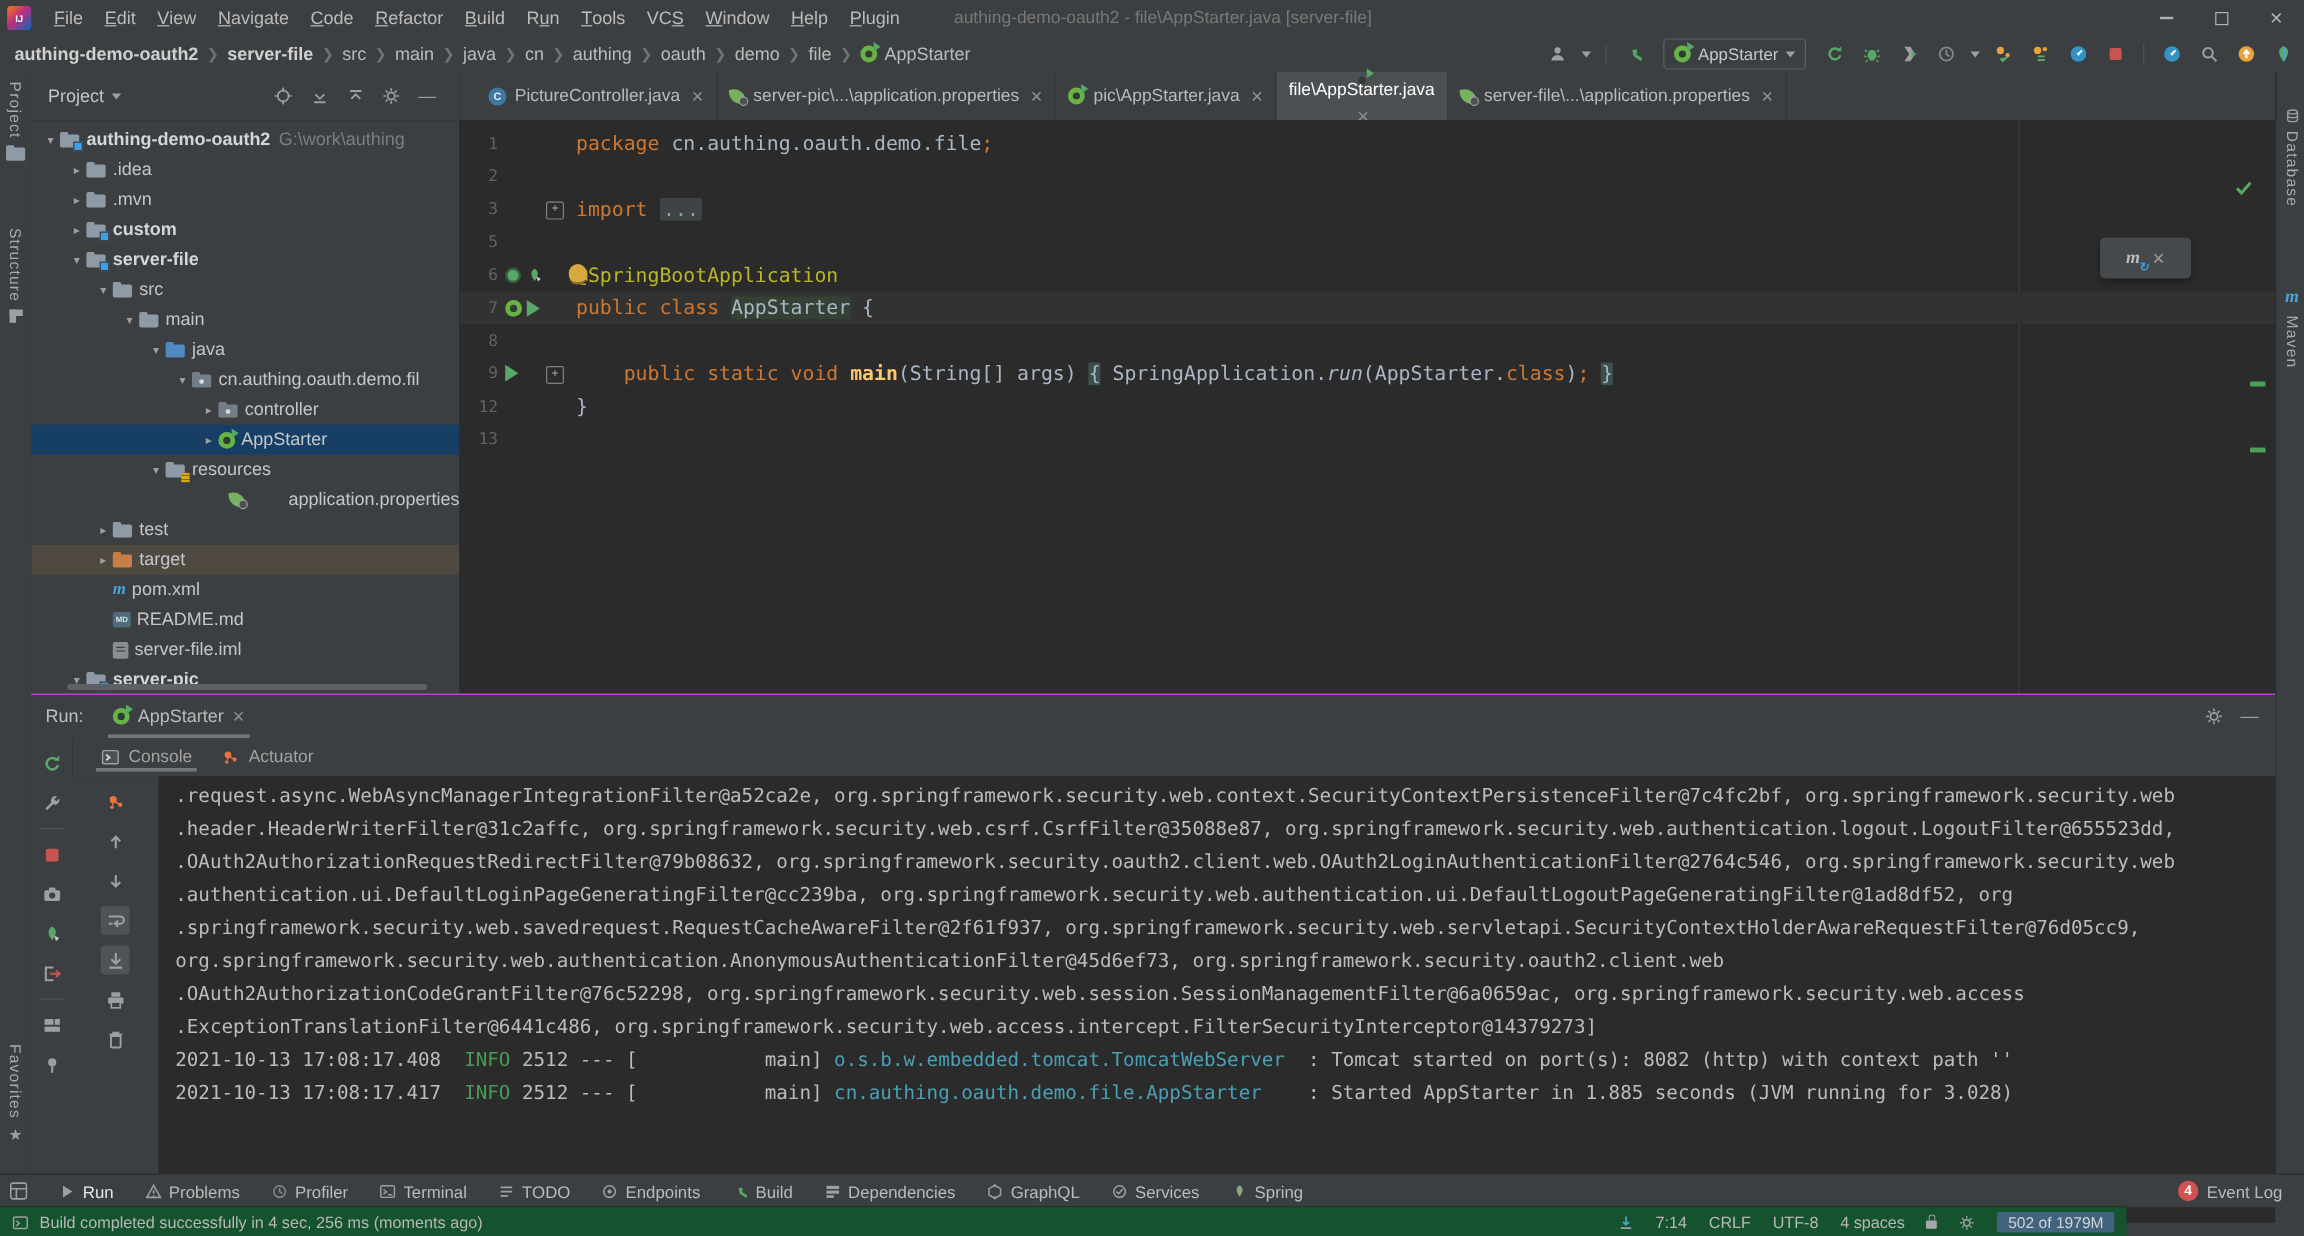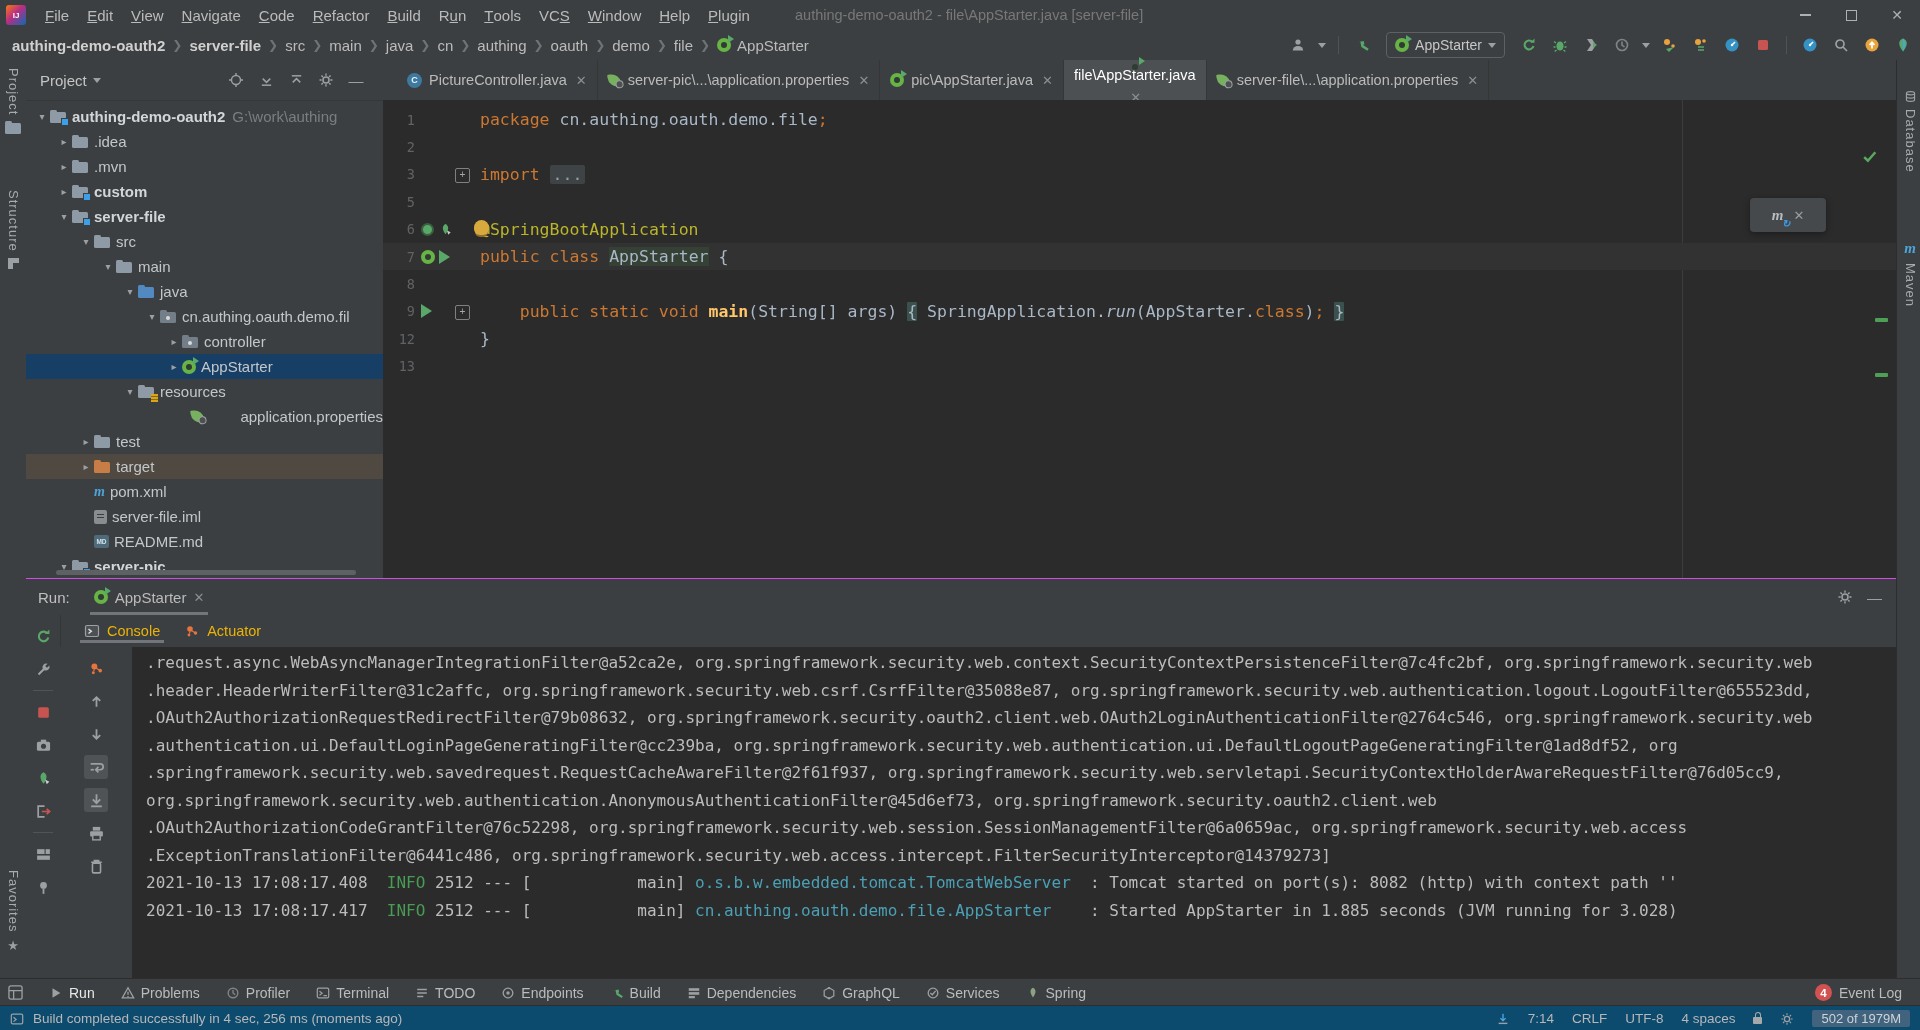--- a/index.html
+++ b/index.html
@@ -117,36 +117,36 @@
   #rp-tab{display:flex;align-items:center;gap:7px;margin-left:20px;height:36px;position:relative;padding:0 4px;}
   #rp-tab .underline{position:absolute;left:0;bottom:0;width:100%;height:3px;background:#72767a;}
   #rp-tab .x{color:#8c8f91;font-size:13px;}
   #rp-header-icons{position:absolute;right:14px;top:0;height:36px;display:flex;align-items:center;gap:14px;}
   #rp-outer{position:absolute;left:0;top:36px;width:34px;height:364px;border-right:1px solid #333637;}
   .vicol{display:flex;flex-direction:column;align-items:center;}
   .vic{width:24px;height:24px;display:flex;align-items:center;justify-content:center;border-radius:3px;margin-top:9px;}
   .vic.sel{background:#4f5355;}
   .vsep{width:20px;height:1px;background:#515456;margin-top:9px;}
   #rp-viewtabs{position:absolute;left:34px;top:36px;width:1836px;height:32px;display:flex;align-items:center;border-bottom:1px solid #333637;}
-  .vtab{display:flex;align-items:center;gap:7px;margin-left:24px;height:24px;position:relative;font-size:14.5px;color:#eab308;}
+  .vtab{display:flex;align-items:center;gap:7px;margin-left:24px;height:24px;position:relative;font-size:14.5px;color:#a3a3a3;}
   .vtab .underline{position:absolute;left:-4px;bottom:0;width:calc(100% + 8px);height:3px;background:#72767a;}
   #rp-inner{position:absolute;left:34px;top:68px;width:72px;height:332px;background:#3c3f41;border-right:1px solid #333637;}
   #console{position:absolute;left:106px;top:68px;width:1764px;height:372px;background:#2b2b2b;overflow:hidden;}
   .con-line{white-space:pre;font-family:"DejaVu Sans Mono",monospace;font-size:16px;line-height:27.5px;color:#bcbcbc;}
   .c-info{color:#4a9b54;}
   .c-logger{color:#4ba0b5;}
   
   #bottom-toolbar{left:0;top:978px;width:1920px;height:27px;background:#3c3f41;border-top:1px solid #2d2d2d;display:flex;align-items:center;}
   .bbar-item{display:flex;align-items:center;gap:6px;margin-left:26px;font-size:14px;color:#bbbbbb;}
   .bbar-item.active{color:#e8e8e8;}
   #event-log{position:absolute;right:18px;top:0;height:27px;display:flex;align-items:center;gap:7px;font-size:14px;}
   #el-badge{width:17px;height:17px;border-radius:50%;background:#d25252;color:#fff;font-size:11.5px;font-weight:bold;
             display:flex;align-items:center;justify-content:center;}
   
-  #status-bar{left:0;top:1005px;width:1920px;height:25px;background:#0c4a6e;border-top:1px solid #2d2d2d;display:flex;align-items:center;font-size:13.5px;color:#b7b7b7;}
+  #status-bar{left:0;top:1005px;width:1772px;height:25px;background:#14532d;border-top:1px solid #2d2d2d;display:flex;align-items:center;font-size:13.5px;color:#b7b7b7;}
   #sb-left{display:flex;align-items:center;gap:9px;margin-left:10px;}
   #sb-right{position:absolute;right:10px;top:0;height:25px;display:flex;align-items:center;gap:18px;}
   #memory{background:#41637e;border-radius:2px;padding:1px 9px;color:#cdd3d7;font-size:13px;}
   .lock{width:9px;height:7px;background:#a6a9ab;border-radius:1px;position:relative;margin-top:4px;}
   .lock::before{content:"";position:absolute;left:1.5px;top:-5px;width:6px;height:5px;border:1.5px solid #a6a9ab;border-bottom:none;border-radius:4px 4px 0 0;box-sizing:border-box;}
 </style>
 </head>
 <body>
 
 <div id="app">
@@ -482,27 +482,27 @@
             </span>
             <span class="lbl">target</span>
           </div>
           <div class="tree-row" style="padding-left: 52px;">
             <span class="twa"></span>
             <span class="i-maven">m</span>
             <span class="lbl">pom.xml</span>
           </div>
           <div class="tree-row" style="padding-left: 52px;">
             <span class="twa"></span>
+            <span class="i-md">MD</span>
+            <span class="lbl">README.md</span>
+          </div>
+          <div class="tree-row" style="padding-left: 52px;">
+            <span class="twa"></span>
             <span class="i-iml"></span>
             <span class="lbl">server-file.iml</span>
-          </div>
-          <div class="tree-row" style="padding-left: 52px;">
-            <span class="twa"></span>
-            <span class="i-md">MD</span>
-            <span class="lbl">README.md</span>
           </div>
           <div class="tree-row" style="padding-left: 30px;">
             <span class="twa">▾</span>
             <span class="ticon">
               <span class="f-base"></span>
               <span class="badge-mod"></span>
             </span>
             <span class="lbl bold">server-pic</span>
           </div>
         </div>

